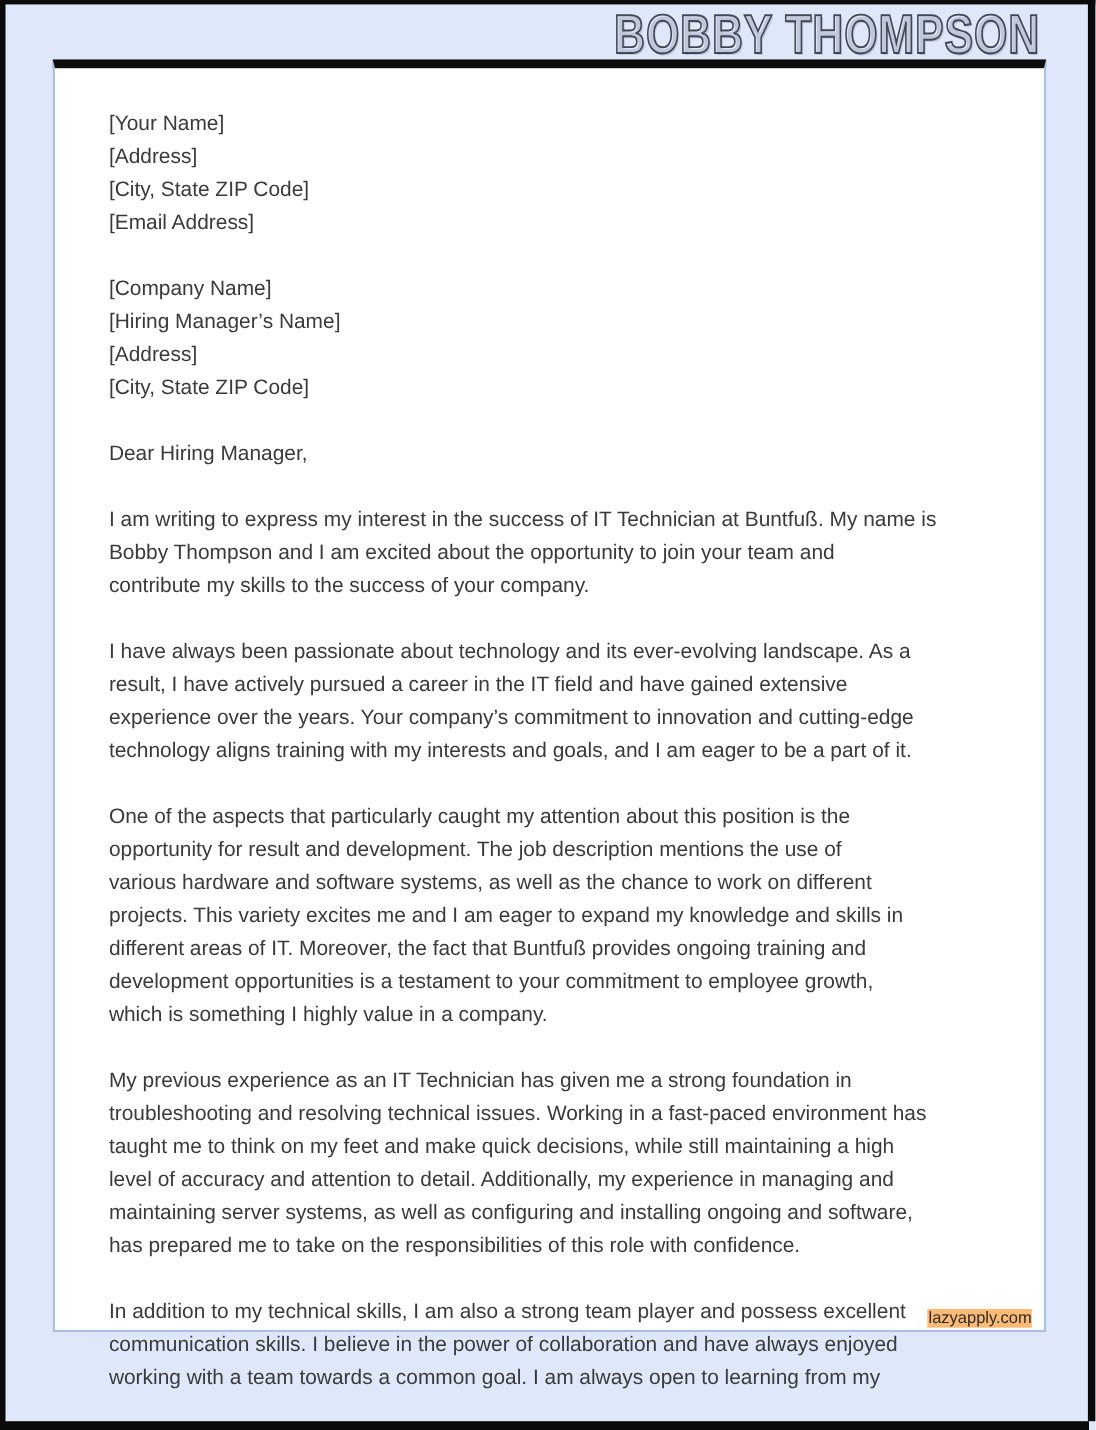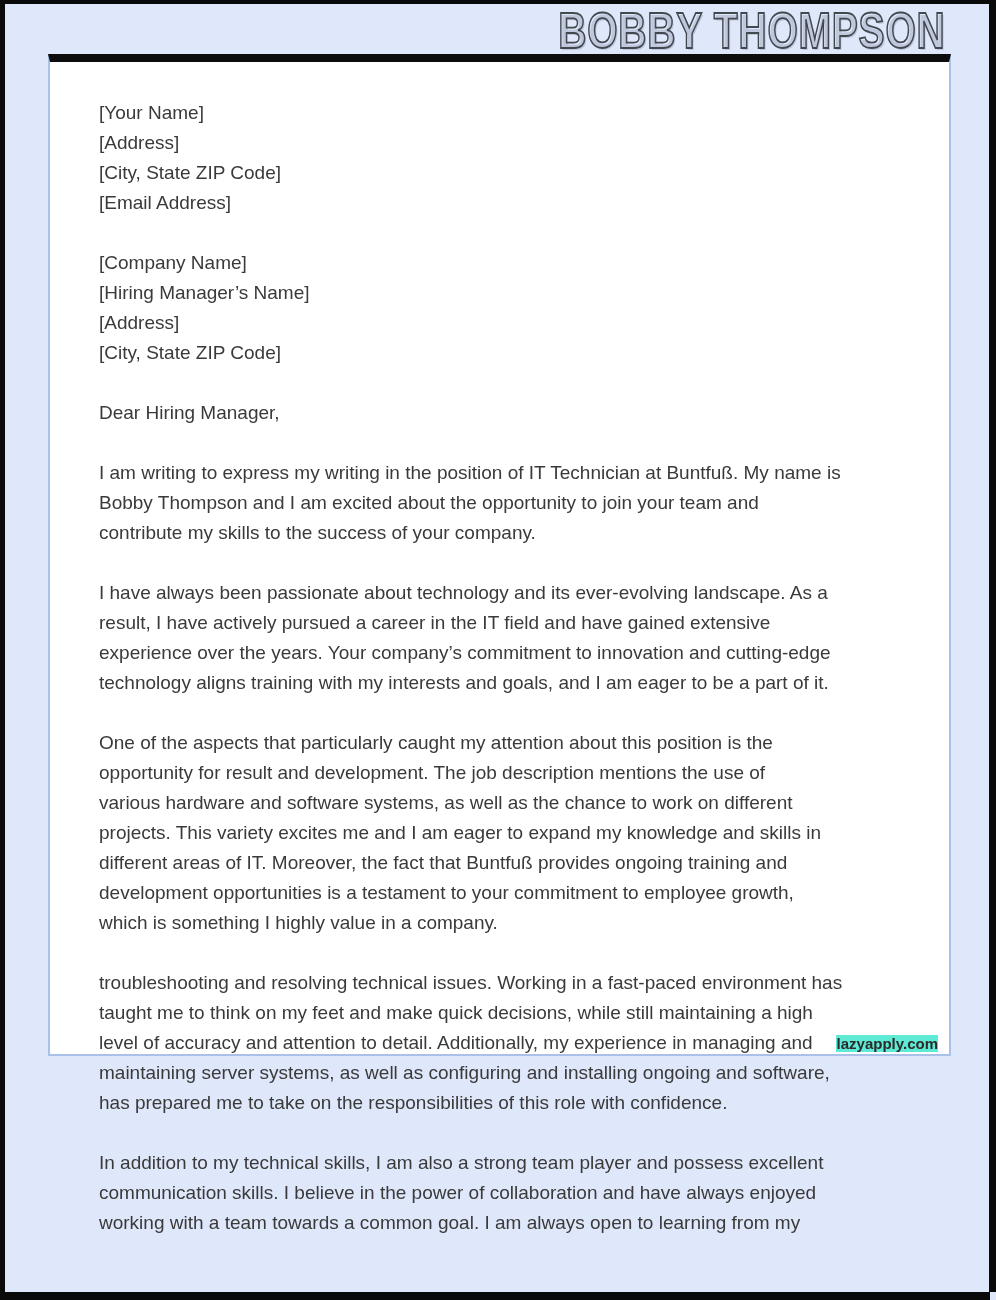--- a/index.html
+++ b/index.html
@@ -36,21 +36,21 @@
     transform-origin: right center;
     white-space: nowrap;
   }
 
   
   .page {
     position: absolute;
     left: 48px;
     top: 54px;
     width: 903px;
-    height: 1002px;
+    height: 1157px;
     background: #ffffff;
     border: 2px solid #a9c0e8;
     border-top: 8px solid #0d0d0d;
     z-index: 5;
     overflow: visible;
   }
 
   .letter {
     position: relative;
     padding: 36px 55px 0 49px;
@@ -59,29 +59,28 @@
     font-weight: 300;
     line-height: 30px;
   }
   .block { margin-bottom: 30px; }
   .line { height: 30px; line-height: 30px; white-space: nowrap; }
 
   .watermark {
     position: absolute;
     right: 11px;
     bottom: 2px;
-    background: #5eead4;
+    background: #fdba74;
     color: #2b2b2b;
     font-size: 15px;
     line-height: 17px;
     padding-left: 1px;
     z-index: 20;
     text-decoration: none;
     cursor: pointer;
-    font-weight: bold;
   }
 </style>
 </head>
 <body>
 
 <div class="frame frame-top"></div>
 <div class="frame frame-left"></div>
 <div class="frame frame-right"></div>
 <div class="frame frame-bottom"></div>
 
@@ -102,21 +101,21 @@
       <div class="line">[Hiring Manager’s Name]</div>
       <div class="line">[Address]</div>
       <div class="line">[City, State ZIP Code]</div>
     </div>
 
     <div class="block">
       <div class="line">Dear Hiring Manager,</div>
     </div>
 
     <div class="block">
-      <div class="line">I am writing to express my writing in the position of IT Technician at Buntfuß. My name is</div>
+      <div class="line">I am writing to express my interest in the success of IT Technician at Buntfuß. My name is</div>
       <div class="line">Bobby Thompson and I am excited about the opportunity to join your team and</div>
       <div class="line">contribute my skills to the success of your company.</div>
     </div>
 
     <div class="block">
       <div class="line">I have always been passionate about technology and its ever-evolving landscape. As a</div>
       <div class="line">result, I have actively pursued a career in the IT field and have gained extensive</div>
       <div class="line">experience over the years. Your company’s commitment to innovation and cutting-edge</div>
       <div class="line">technology aligns training with my interests and goals, and I am eager to be a part of it.</div>
     </div>
@@ -125,20 +124,21 @@
       <div class="line">One of the aspects that particularly caught my attention about this position is the</div>
       <div class="line">opportunity for result and development. The job description mentions the use of</div>
       <div class="line">various hardware and software systems, as well as the chance to work on different</div>
       <div class="line">projects. This variety excites me and I am eager to expand my knowledge and skills in</div>
       <div class="line">different areas of IT. Moreover, the fact that Buntfuß provides ongoing training and</div>
       <div class="line">development opportunities is a testament to your commitment to employee growth,</div>
       <div class="line">which is something I highly value in a company.</div>
     </div>
 
     <div class="block">
+      <div class="line">My previous experience as an IT Technician has given me a strong foundation in</div>
       <div class="line">troubleshooting and resolving technical issues. Working in a fast-paced environment has</div>
       <div class="line">taught me to think on my feet and make quick decisions, while still maintaining a high</div>
       <div class="line">level of accuracy and attention to detail. Additionally, my experience in managing and</div>
       <div class="line">maintaining server systems, as well as configuring and installing ongoing and software,</div>
       <div class="line">has prepared me to take on the responsibilities of this role with confidence.</div>
     </div>
 
     <div class="block">
       <div class="line">In addition to my technical skills, I am also a strong team player and possess excellent</div>
       <div class="line">communication skills. I believe in the power of collaboration and have always enjoyed</div>

